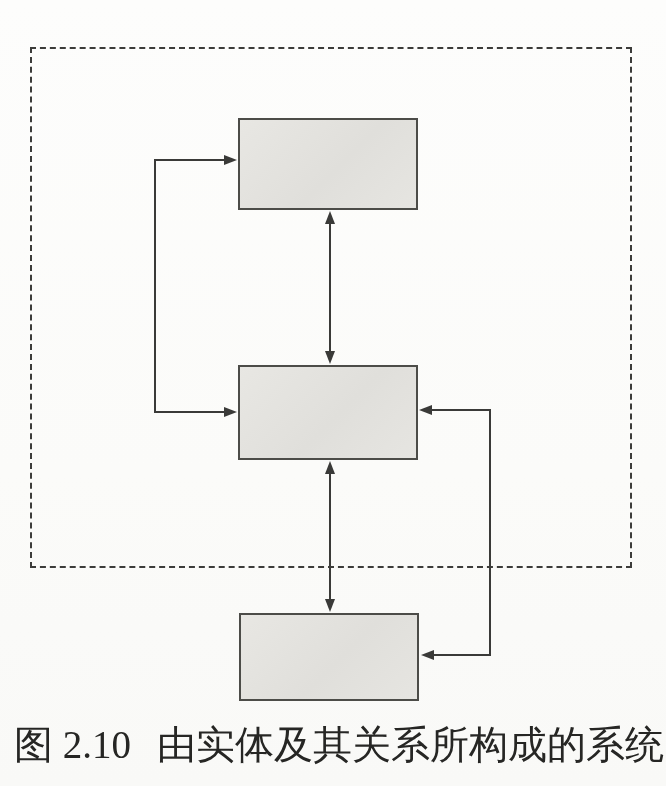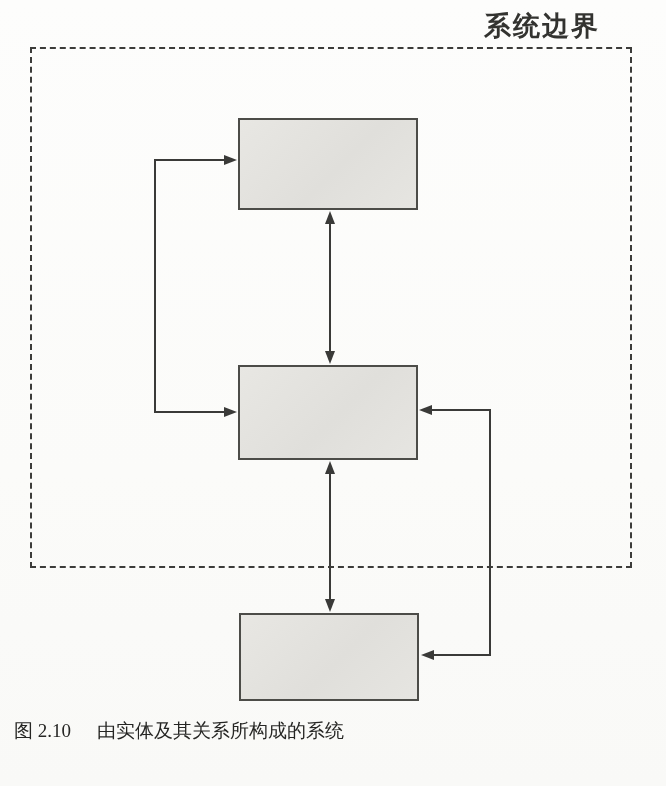--- a/index.html
+++ b/index.html
@@ -51,34 +51,33 @@
     top: 0;
     width: 666px;
     height: 786px;
     pointer-events: none;
   }
   .caption {
     position: absolute;
     left: 14px;
     top: 718px;
     width: 640px;
-    font-size: 19px;
+    font-size: 39px;
     color: #262624;
     white-space: nowrap;
   }
   .caption .caption-number {
     margin-right: 26px;
   }
 </style>
 </head>
 <body>
 
 <div class="page">
 
-  <div class="boundary-label">系统边界</div>
 
   <div class="system-boundary"></div>
 
   <div class="entity-box box-top"></div>
 
   <div class="entity-box box-middle"></div>
 
   <div class="entity-box box-bottom"></div>
 
   <svg class="arrows" viewBox="0 0 666 786">

